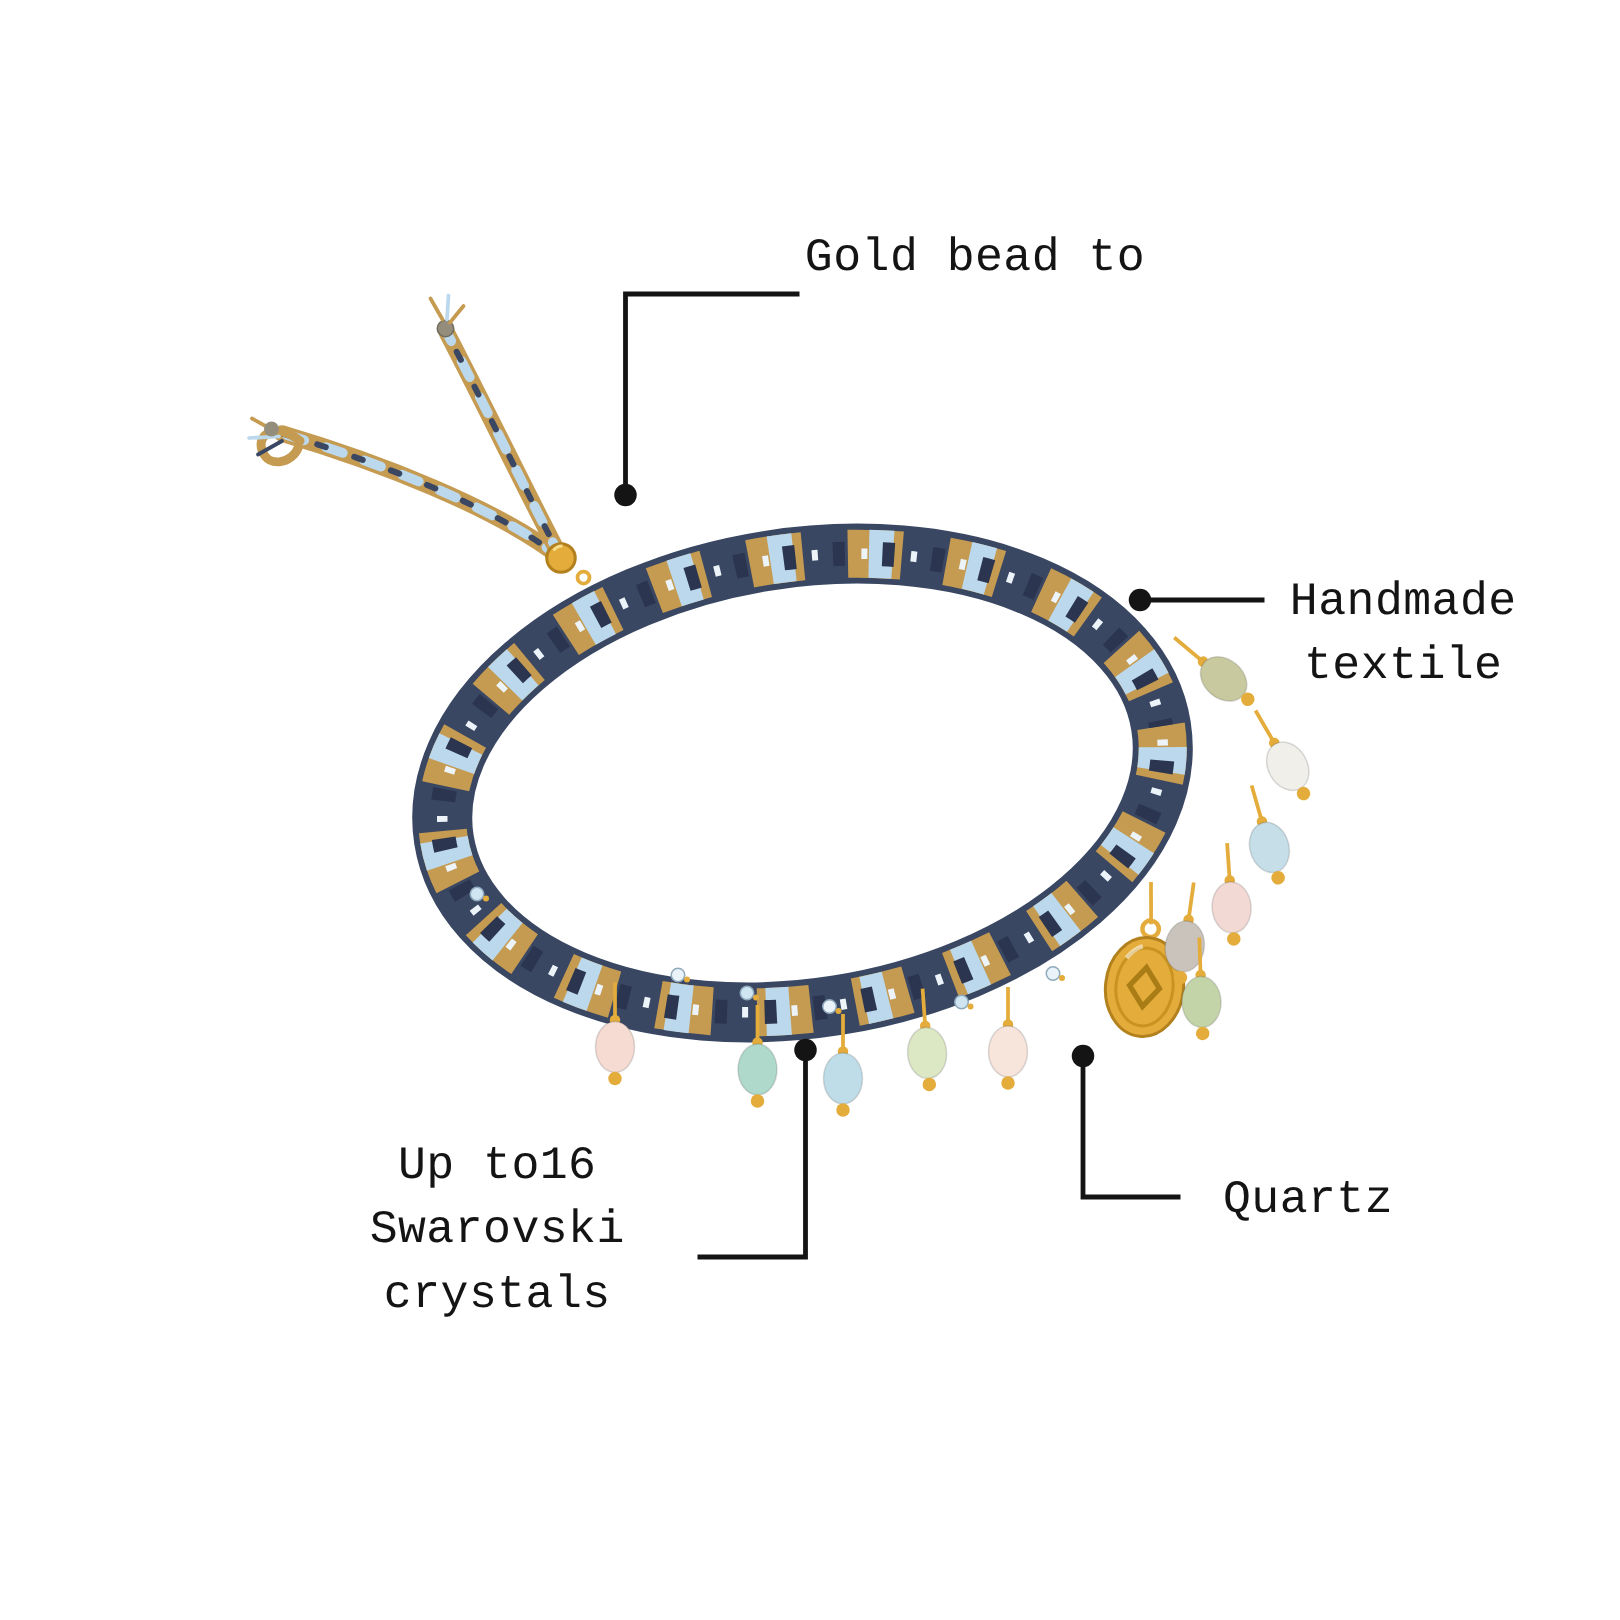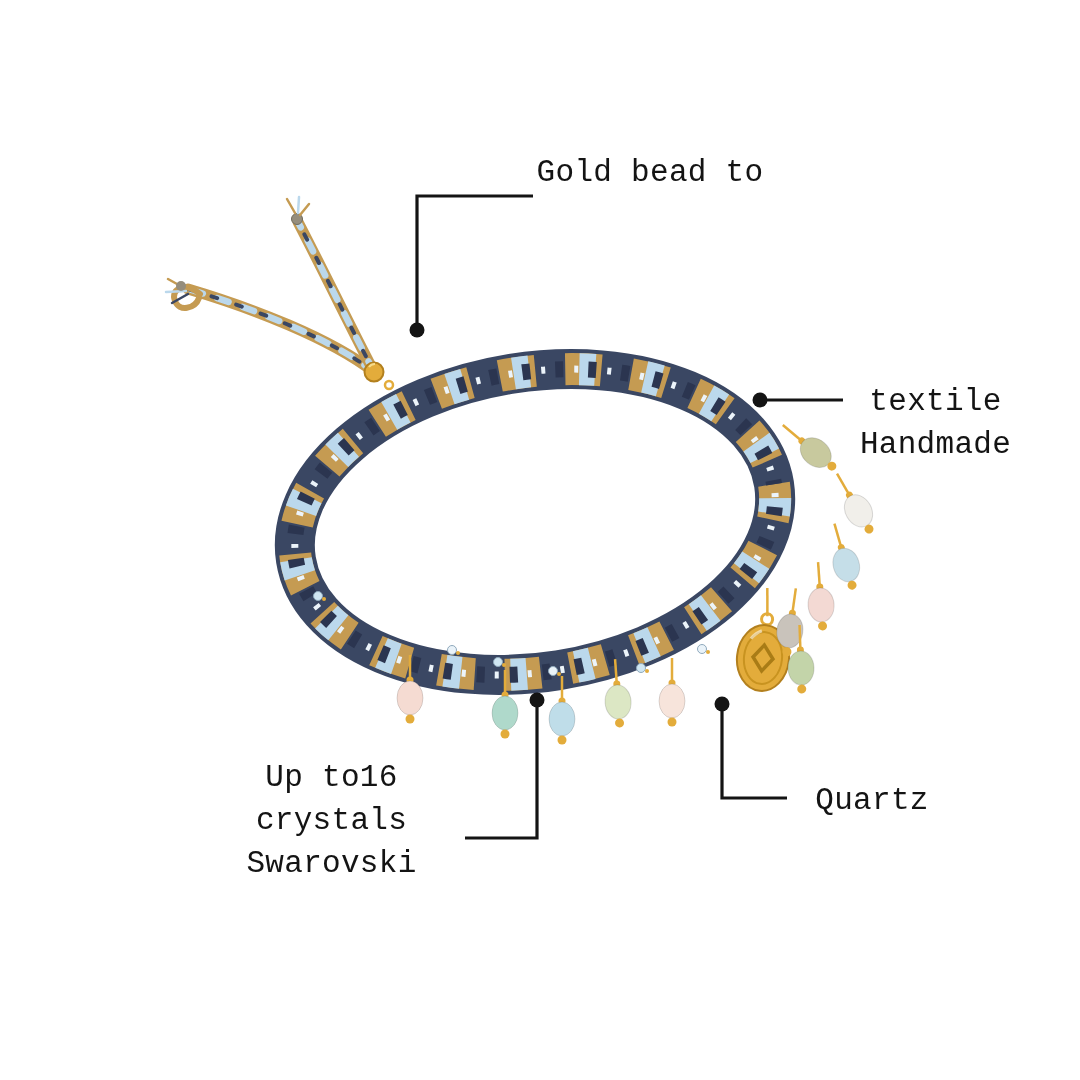--- a/index.html
+++ b/index.html
@@ -196,27 +196,27 @@
       <circle class="cdot" cx="722" cy="704" r="7.5"></circle>
       <path class="cline" d="M722 710 L722 798 L787 798"></path>
     </g>
   </svg>
 
   <div class="label label-gold-bead">
     <div>Gold bead to</div>
   </div>
 
   <div class="label label-handmade">
+    <div>Handmade</div>
     <div>textile</div>
-    <div>Handmade</div>
   </div>
 
   <div class="label label-swarovski">
     <div>Up to16</div>
+    <div>Swarovski</div>
     <div>crystals</div>
-    <div>Swarovski</div>
   </div>
 
   <div class="label label-quartz">
     <div>Quartz</div>
   </div>
 
 </div>
 
 </body></html>

